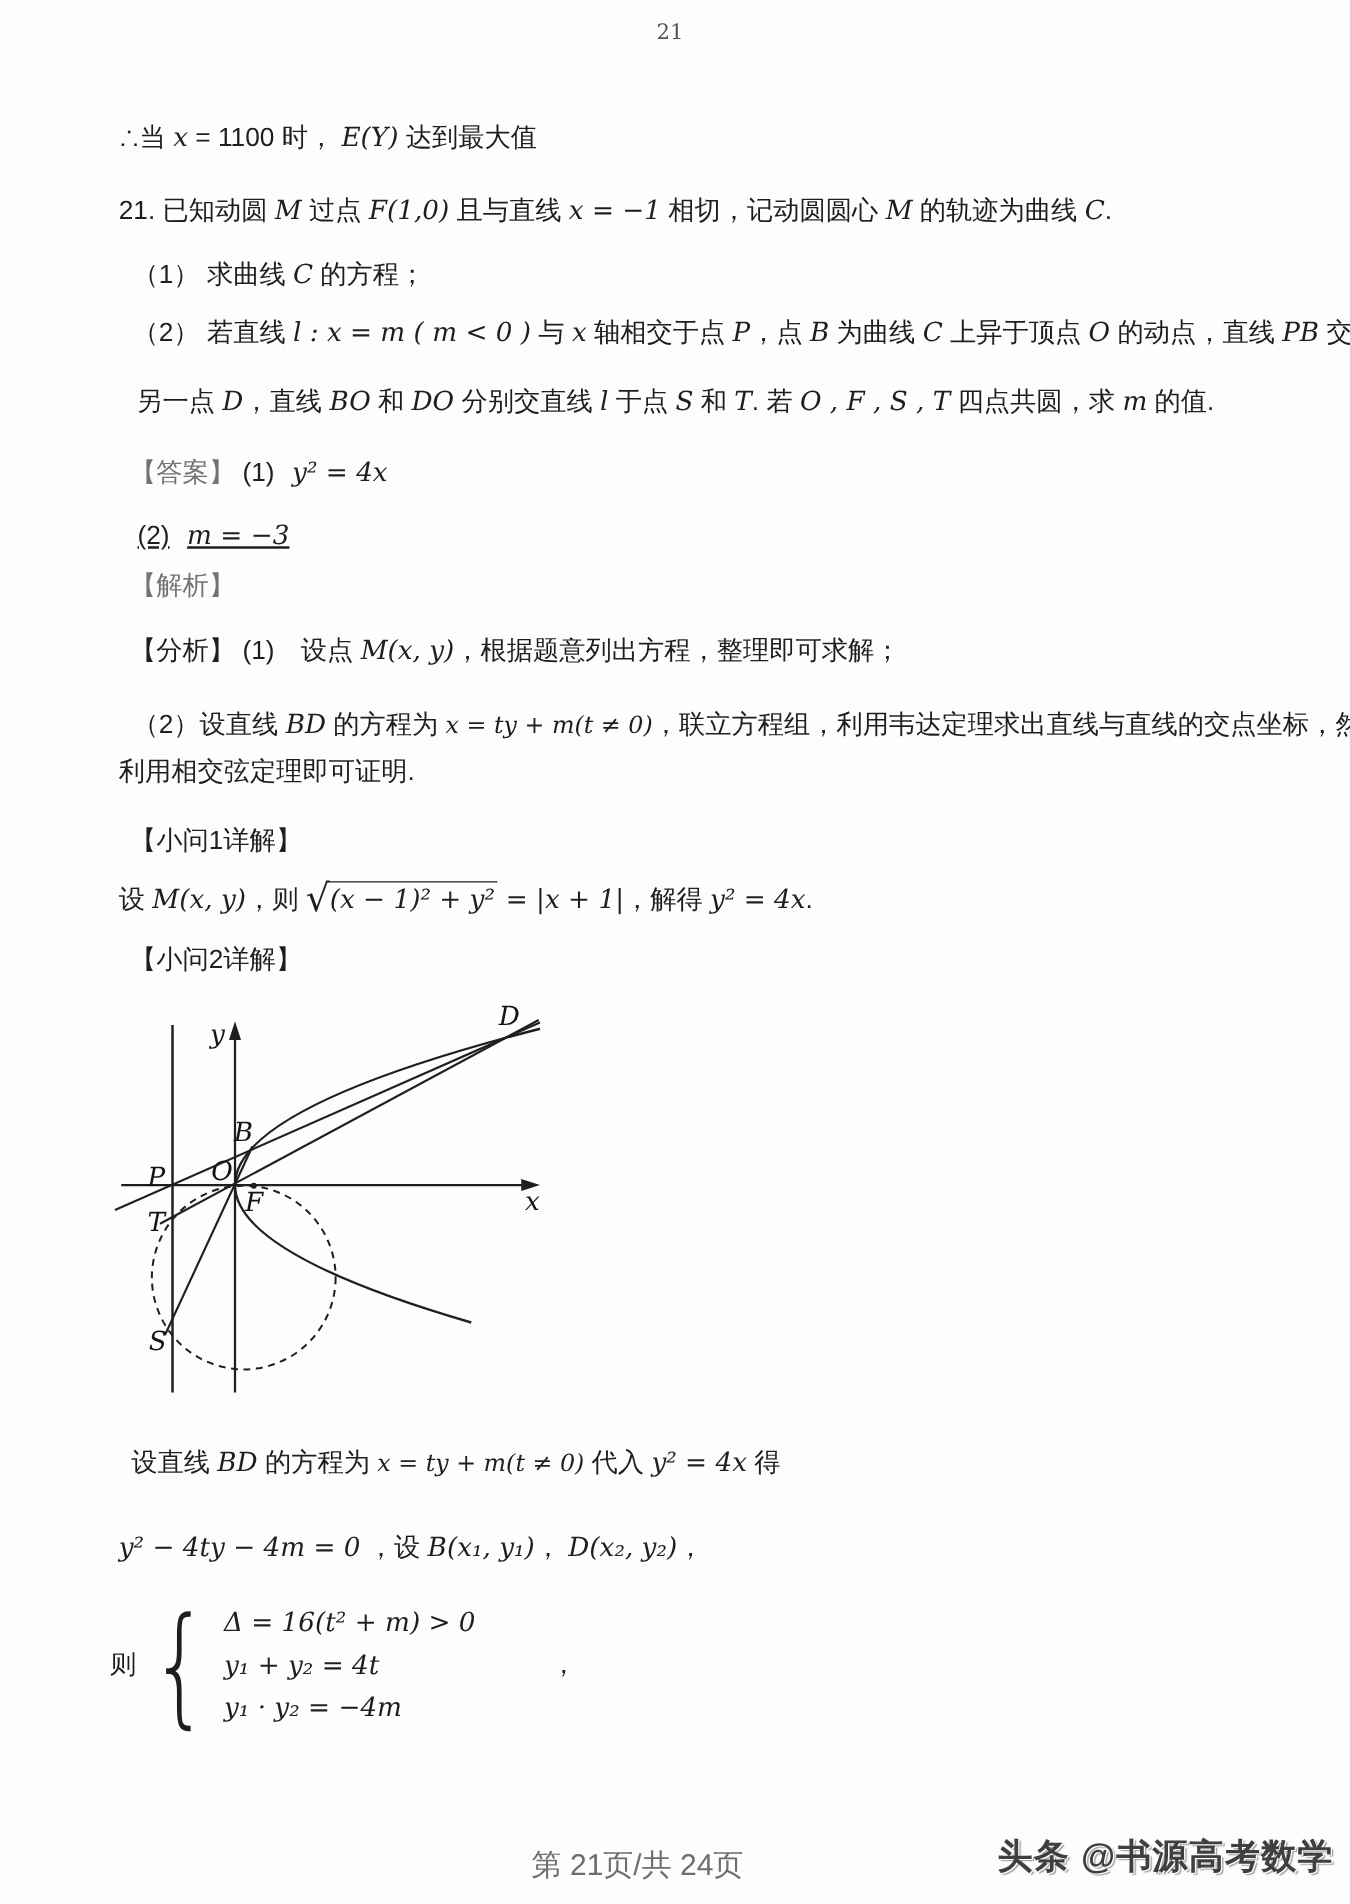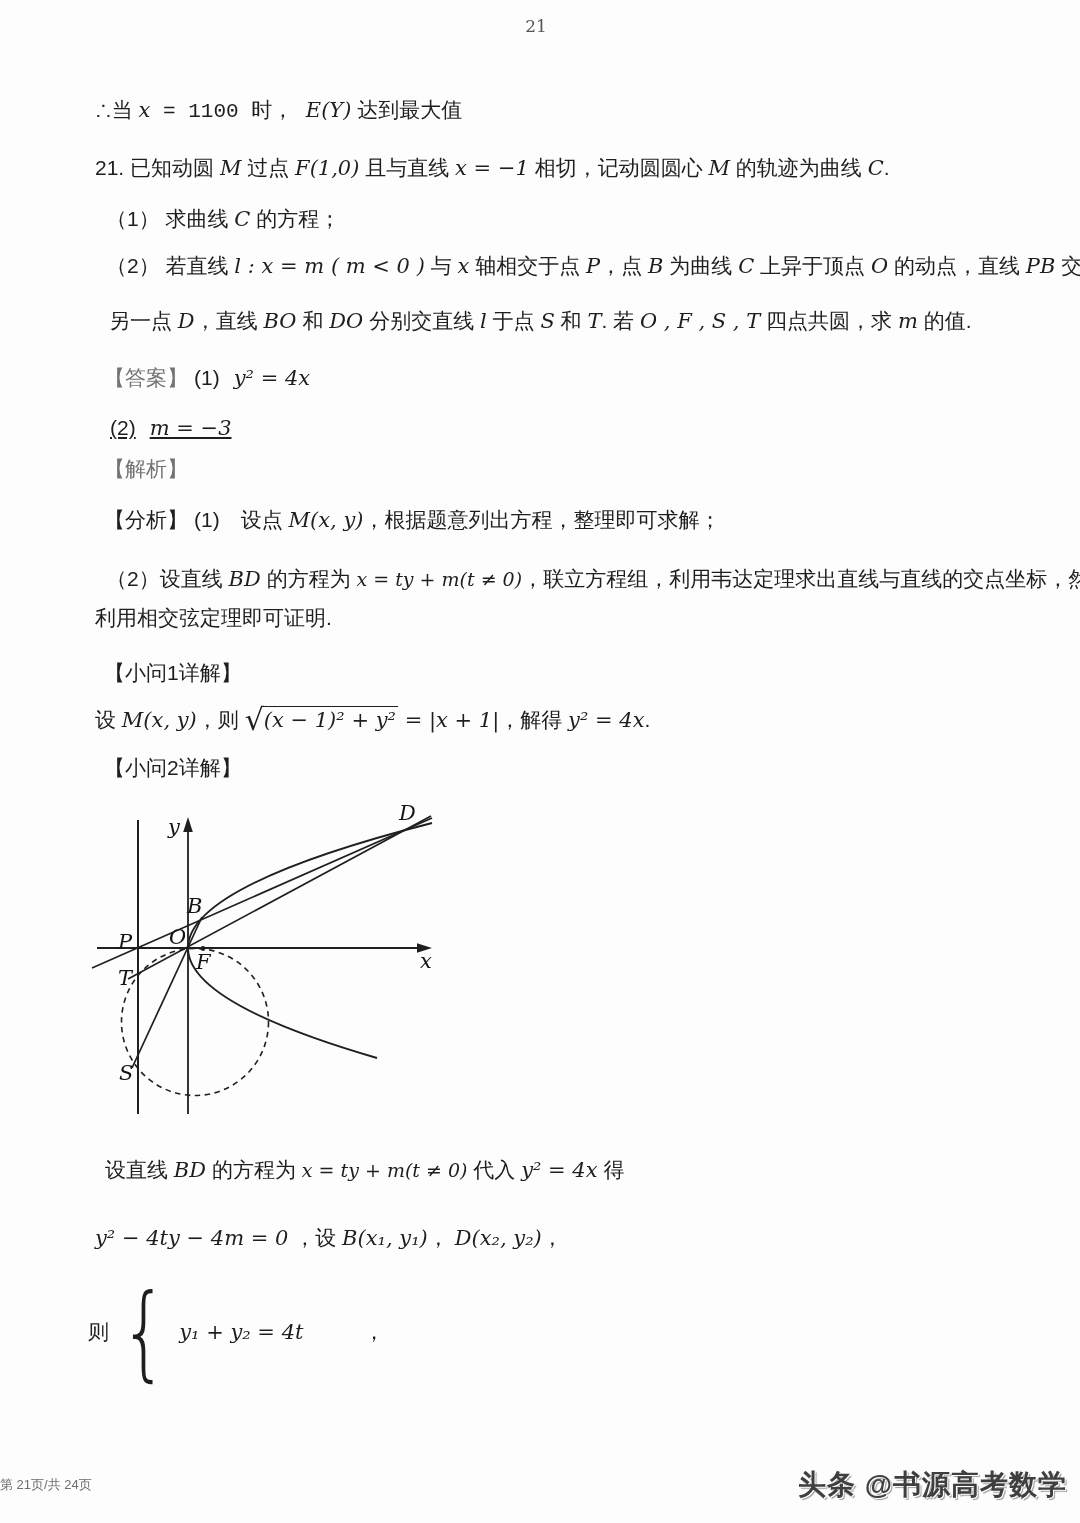--- a/index.html
+++ b/index.html
@@ -18,34 +18,34 @@
   .radical{font-family:"DejaVu Serif",serif;font-style:normal;font-size:30px;
     position:relative;top:3px;margin-right:-3px;}
   .overline{border-top:1.6px solid #1e1e1e;padding:1px 2px 0 3px;}
   .sys{display:flex;align-items:center;}
   .sys .zhe{font-size:21px;margin-right:2px;}
   .brace{font-family:"DejaVu Sans",sans-serif;font-size:104px;font-weight:300;
     line-height:104px;transform:scaleX(.72);display:inline-block;color:#1e1e1e;}
   .sys-rows{display:flex;flex-direction:column;margin-left:2px;}
   .sys-rows .m{line-height:34px;}
   .sys .comma{font-size:21px;margin-left:60px;}
-  .footer-page{position:absolute;top:1476px;left:0;width:872px;
-    font-size:13px;color:#6e6e6e;}
+  .footer-page{position:absolute;top:1476px;left:0;width:1020px;text-align:center;
+    font-size:24px;color:#6e6e6e;}
   .watermark{position:absolute;top:1466px;left:798px;font-size:28px;font-weight:bold;
     color:#3f3f3f;letter-spacing:1px;
     text-shadow:1px 1px 0 #ffffff,2px 2px 1px #9a9a9a;}
   svg text{font-family:"DejaVu Serif",serif;font-style:italic;font-size:21px;fill:#141414;}
 </style>
 </head>
 <body>
 
 <div class="pagenum">21</div>
 
 <div class="line" style="top:95px;left:95px;">
-  <span class="cn">∴当 </span><span class="m">x</span><span class="m" style="font-style:normal;font-family:Liberation Mono, monospace;"> = 1100 时， </span><span class="m">E(Y)</span><span class="cn"> 达到最大值</span>
+  <span class="cn">∴当 </span><span class="m">x</span><span class="m" style="font-style:normal;font-family:Liberation Sans, sans-serif;"> = 1100 时， </span><span class="m">E(Y)</span><span class="cn"> 达到最大值</span>
 </div>
 
 <div class="line" style="top:153px;left:95px;">
   <span class="cn">21. 已知动圆 </span><span class="m">M</span><span class="cn"> 过点 </span><span class="m">F(1,0)</span><span class="cn"> 且与直线 </span><span class="m">x = −1</span><span class="cn"> 相切，记动圆圆心 </span><span class="m">M</span><span class="cn"> 的轨迹为曲线 </span><span class="m">C</span><span class="cn">.</span>
 </div>
 
 <div class="line" style="top:204px;left:106px;">
   <span class="cn">（1） 求曲线 </span><span class="m">C</span><span class="cn"> 的方程；</span>
 </div>
 
@@ -135,19 +135,21 @@
 </div>
 
 <div class="line" style="top:1223px;left:95px;">
   <span class="m">y² − 4ty − 4m = 0</span><span class="cn"> ，设 </span><span class="m">B(x₁, y₁)</span><span class="cn">， </span><span class="m">D(x₂, y₂)</span><span class="cn">，</span>
 </div>
 
 <div class="line sys" style="top:1280px;left:88px;">
   <span class="cn zhe">则</span>
   <span class="brace">{</span>
   <div class="sys-rows">
+    <span class="m">Δ = 16(t² + m) &gt; 0</span>
     <span class="m">y₁ + y₂ = 4t</span>
+    <span class="m">y₁ · y₂ = −4m</span>
   </div>
   <span class="cn comma">，</span>
 </div>
 
 <div class="footer-page">第 21页/共 24页</div>
 <div class="watermark">头条 @书源高考数学</div>
 
 </body></html>

